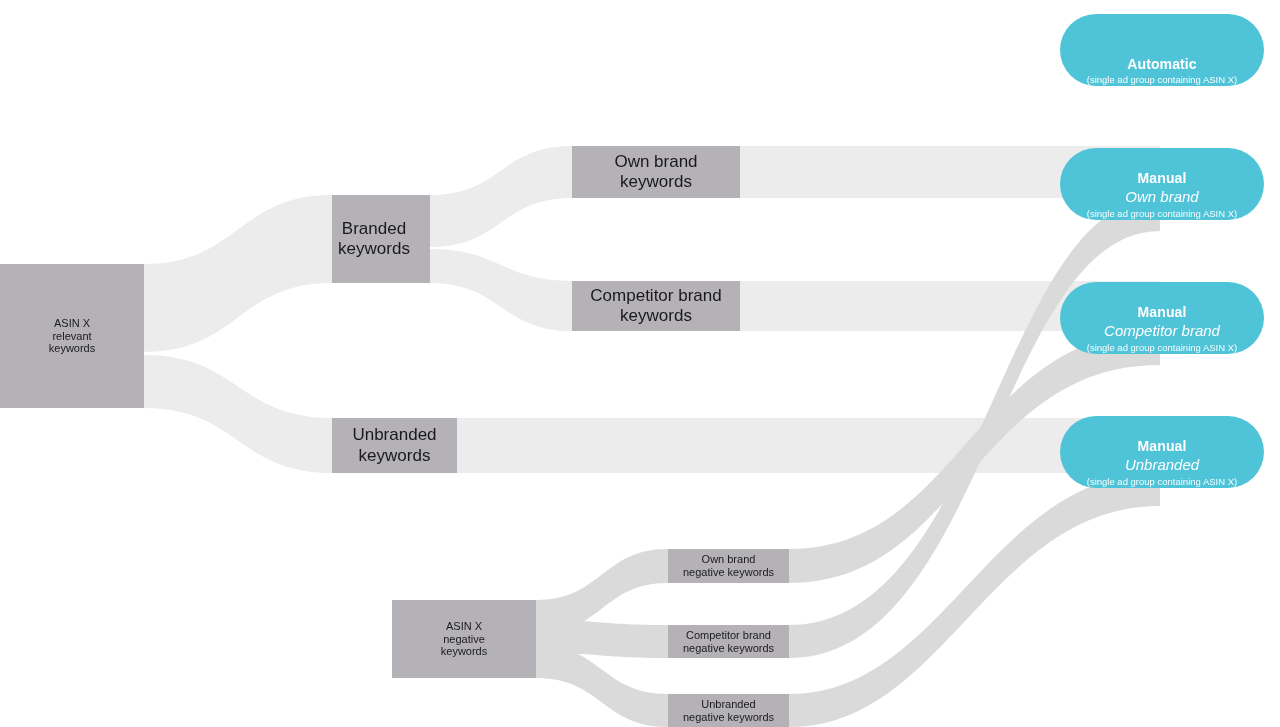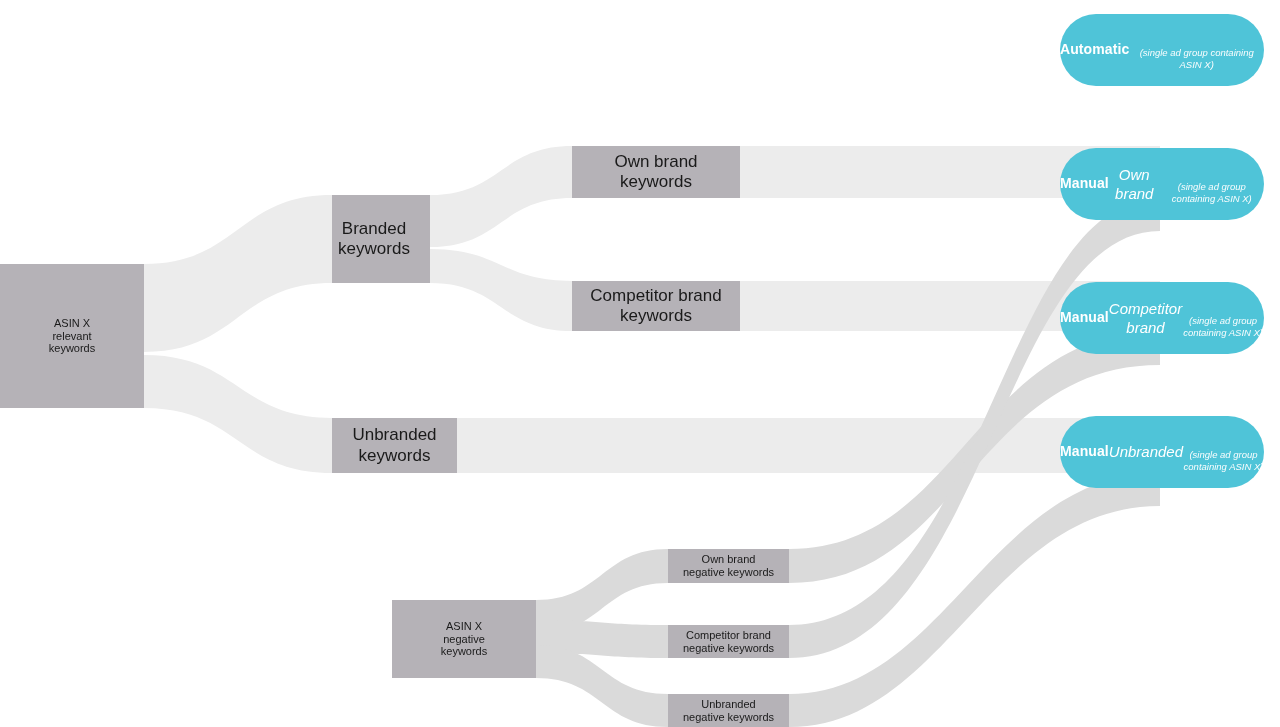--- a/index.html
+++ b/index.html
@@ -20,28 +20,28 @@
     white-space:pre-line;
   }
   .nl-big{font-size:11px;}
   .nl-mid{font-size:17px;}
   .nl-small{font-size:11px;}
 
   .pill{
     position:absolute;
     border-radius:999px;
     background:#4fc4d8;
-    display:flex;
+    display:flex;flex-direction:column;
     align-items:center;justify-content:flex-end;
     color:#ffffff;text-align:center;
     box-sizing:border-box;
   }
   .pill .p-title{font-size:14px;font-weight:bold;letter-spacing:.1px;line-height:1.25;}
   .pill .p-sub{font-size:15px;font-style:italic;line-height:1.25;margin-top:1px;}
-  .pill .p-note{font-size:9.5px;font-style:italic;line-height:1.25;margin-top:17px;opacity:.97;}
+  .pill .p-note{font-size:9.5px;line-height:1.25;margin-top:1px;opacity:.97;}
 </style>
 </head>
 <body>
 
 <div id="stage">
 
   <svg id="sankey" viewBox="0 0 1280 727">
 
     <path fill="#ececec" d="M144,264 C238,264 238,195 332,195 L332,283 C238,283 238,352 144,352 Z"></path>
 

